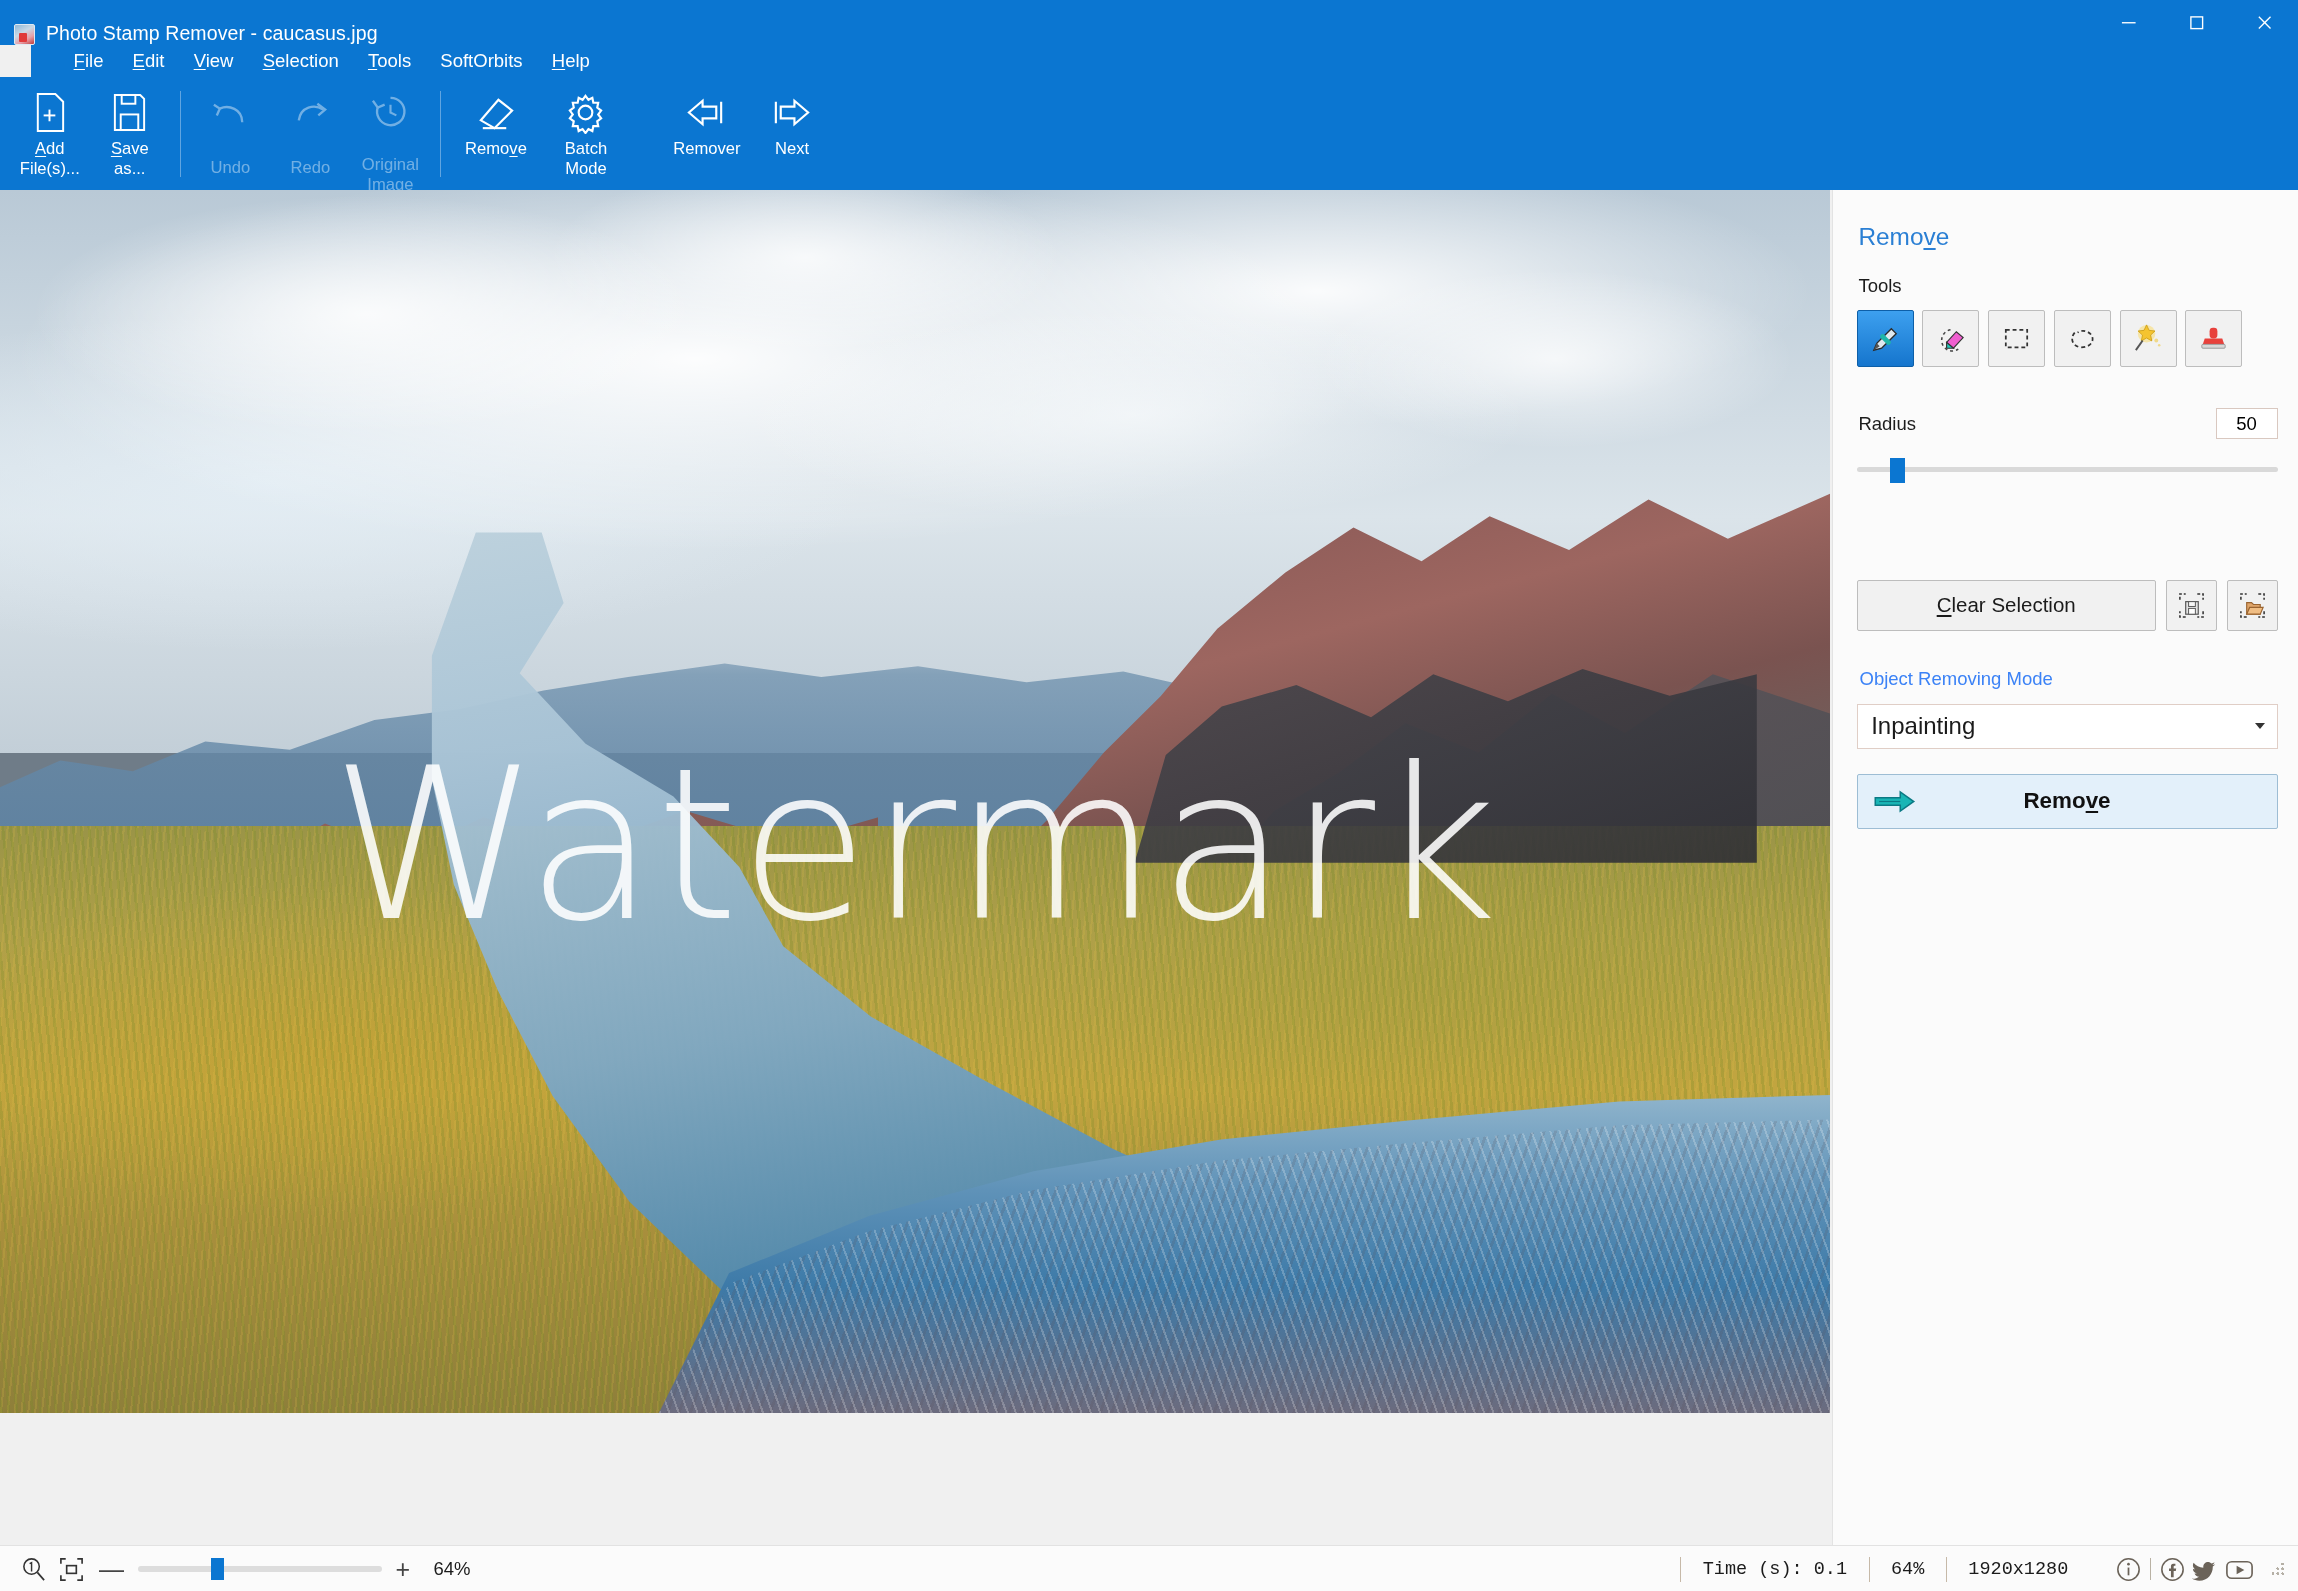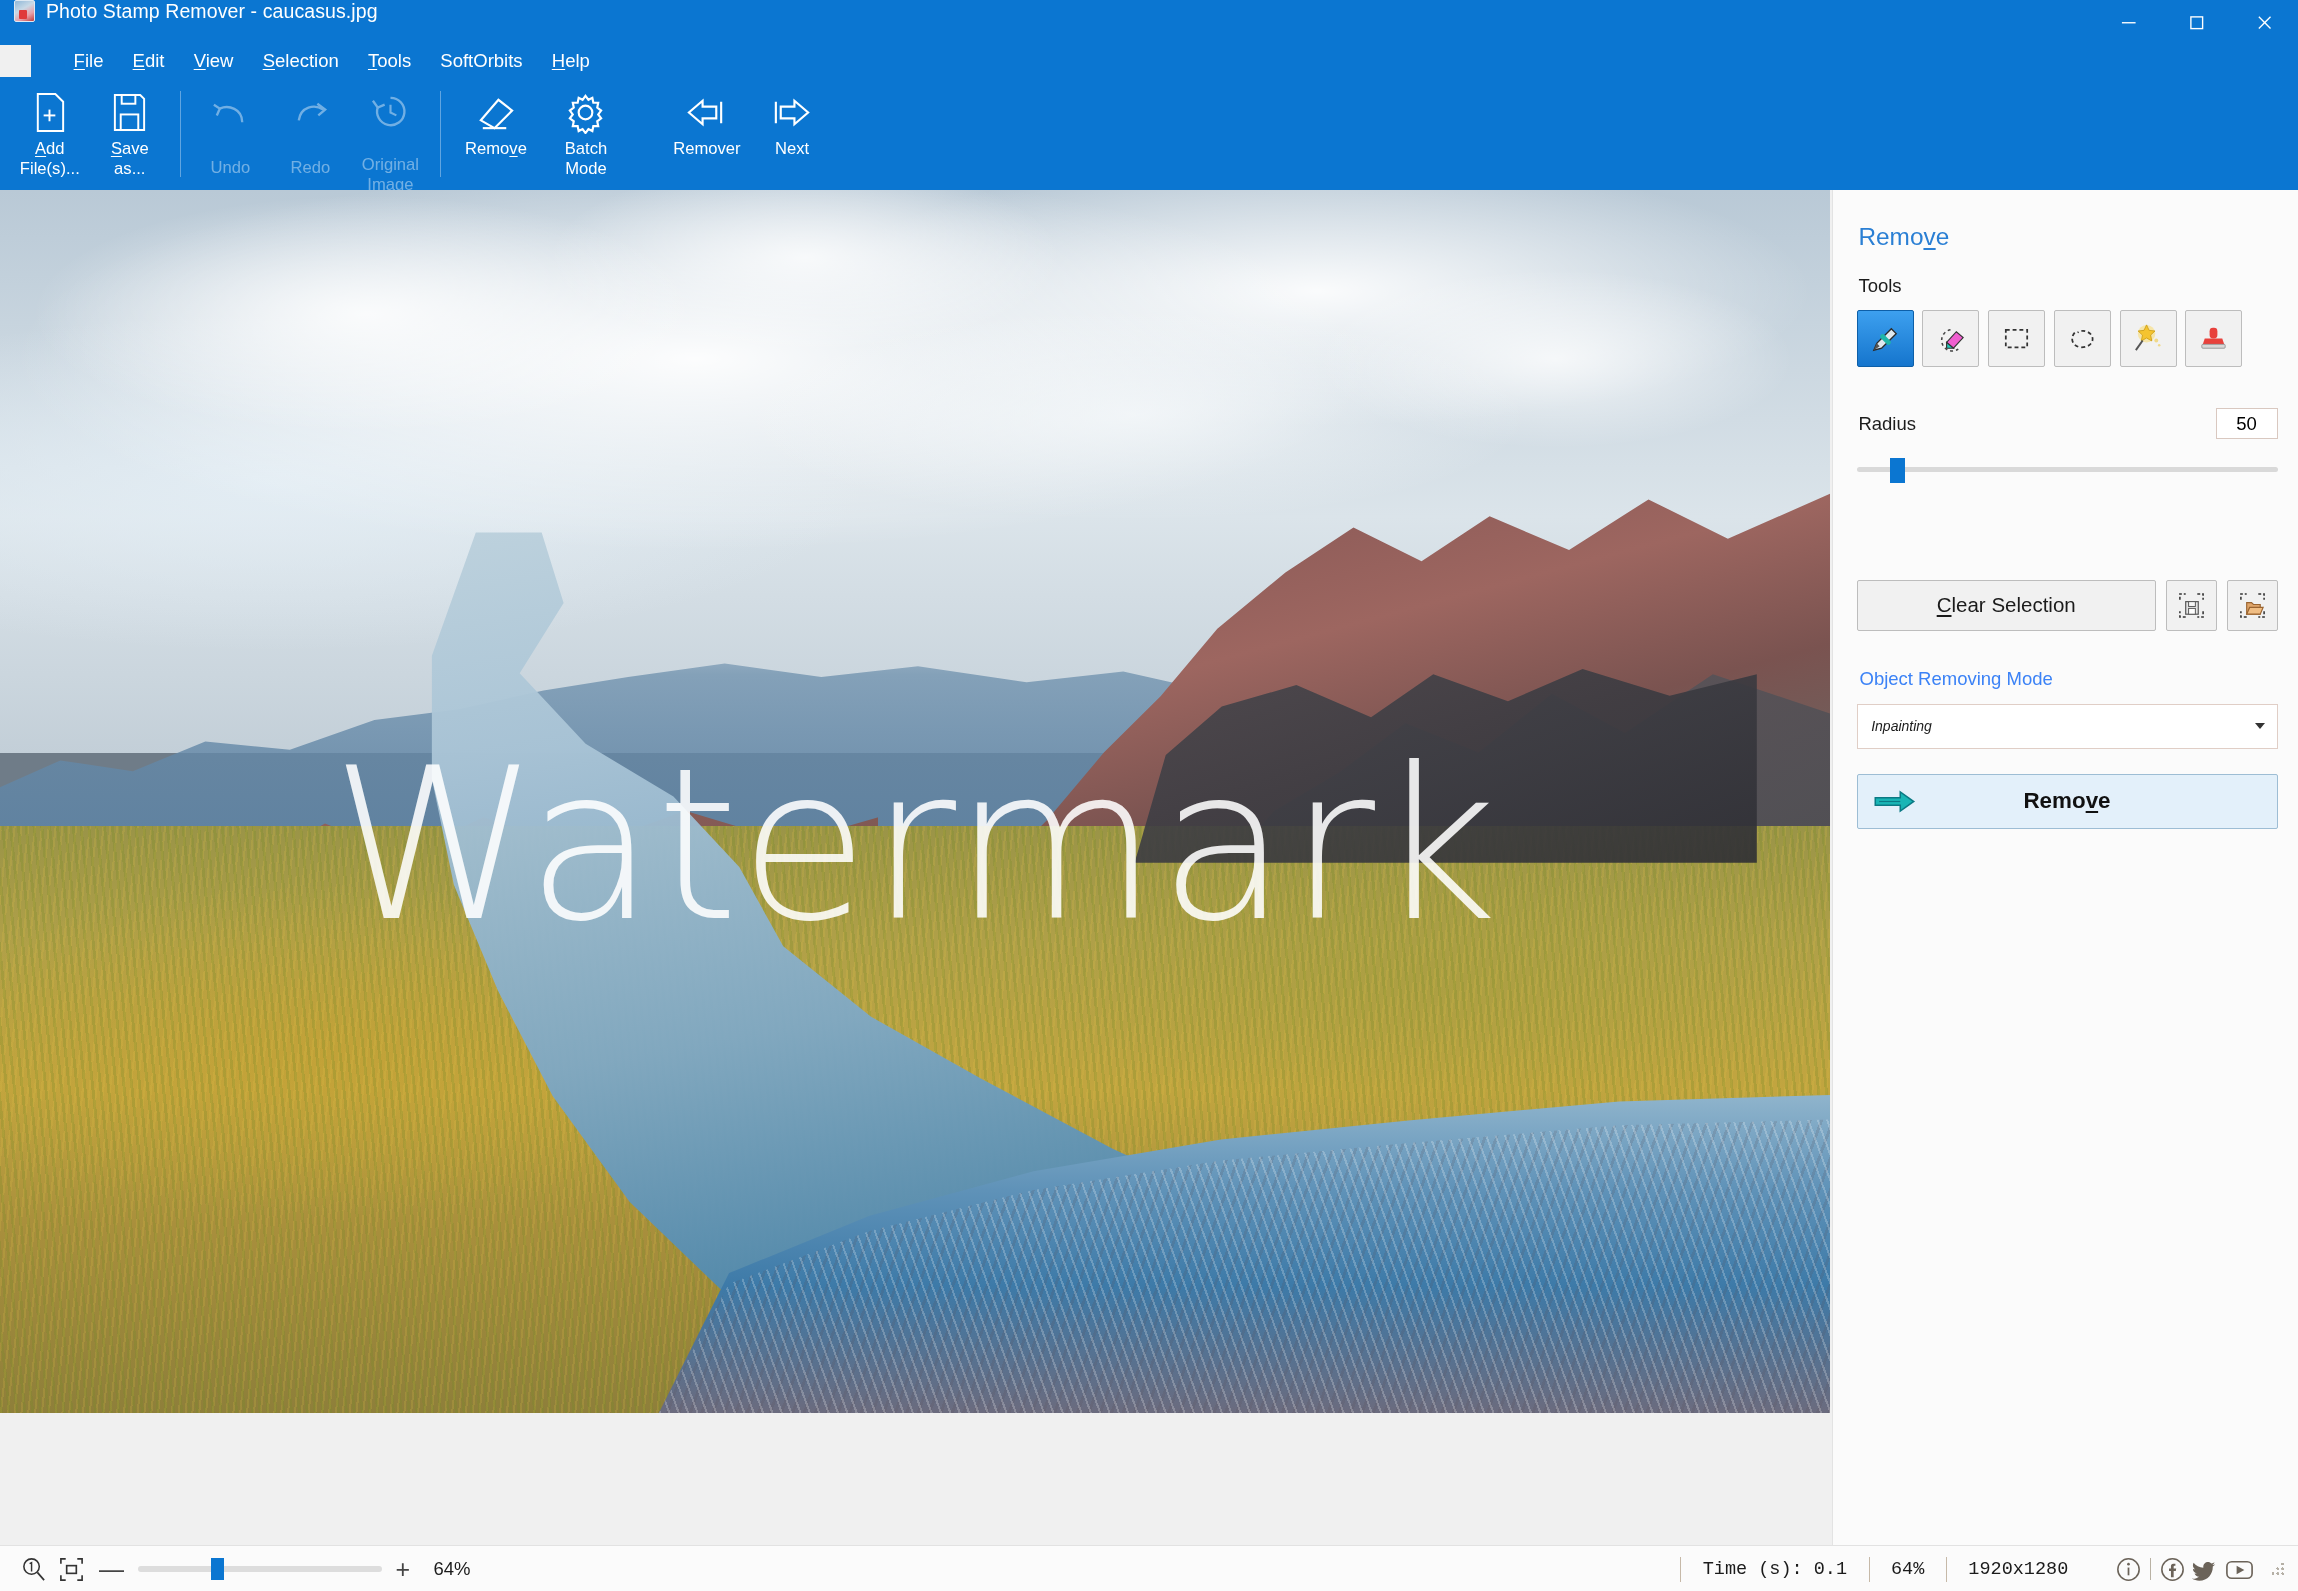--- a/index.html
+++ b/index.html
@@ -12,21 +12,21 @@
   .app {
     width: 2299px; height: 1592px;
     display: flex; flex-direction: column;
     position: relative;
   }
 
   
   .titlebar {
     height: 45px;
     background: #0b76d1;
-    display: flex; align-items: flex-start;
+    display: flex; align-items: flex-end;
     flex: 0 0 auto;
     position: relative;
   }
   .title-icon {
     width: 21.5px; height: 21.5px;
     margin-left: 13.7px; margin-right: 10.7px;
     border-radius: 2px;
     background: linear-gradient(150deg,#8fb8d8 0%,#c9d9e6 40%,#e8a0a8 70%,#c03b3b 100%);
     border: 1px solid #dfe9f2;
     position: relative;
@@ -279,23 +279,22 @@
     display: flex; align-items: center; justify-content: center;
     border-radius: 2px;
   }
   .mode-label { margin-top: 37px; margin-left: 5px; font-size: 18.5px; color: #3b82f6; }
   .combo {
     margin-top: 13.7px; margin-left: 2px;
     height: 45px;
     border: 1px solid #e0cec6; background: #ffffff;
     display: flex; align-items: center;
     padding: 0 11.7px 0 13.7px;
-    font-size: 14px; color: #1b1b1b;
+    font-size: 24px; color: #1b1b1b;
     position: relative;
-    font-style: italic;
   }
   .combo .caret {
     position: absolute; right: 11.7px; top: 50%;
     transform: translateY(-50%);
     width: 0; height: 0;
     border-left: 5.9px solid transparent;
     border-right: 5.9px solid transparent;
     border-top: 6.8px solid #333;
   }
   .remove-btn {

